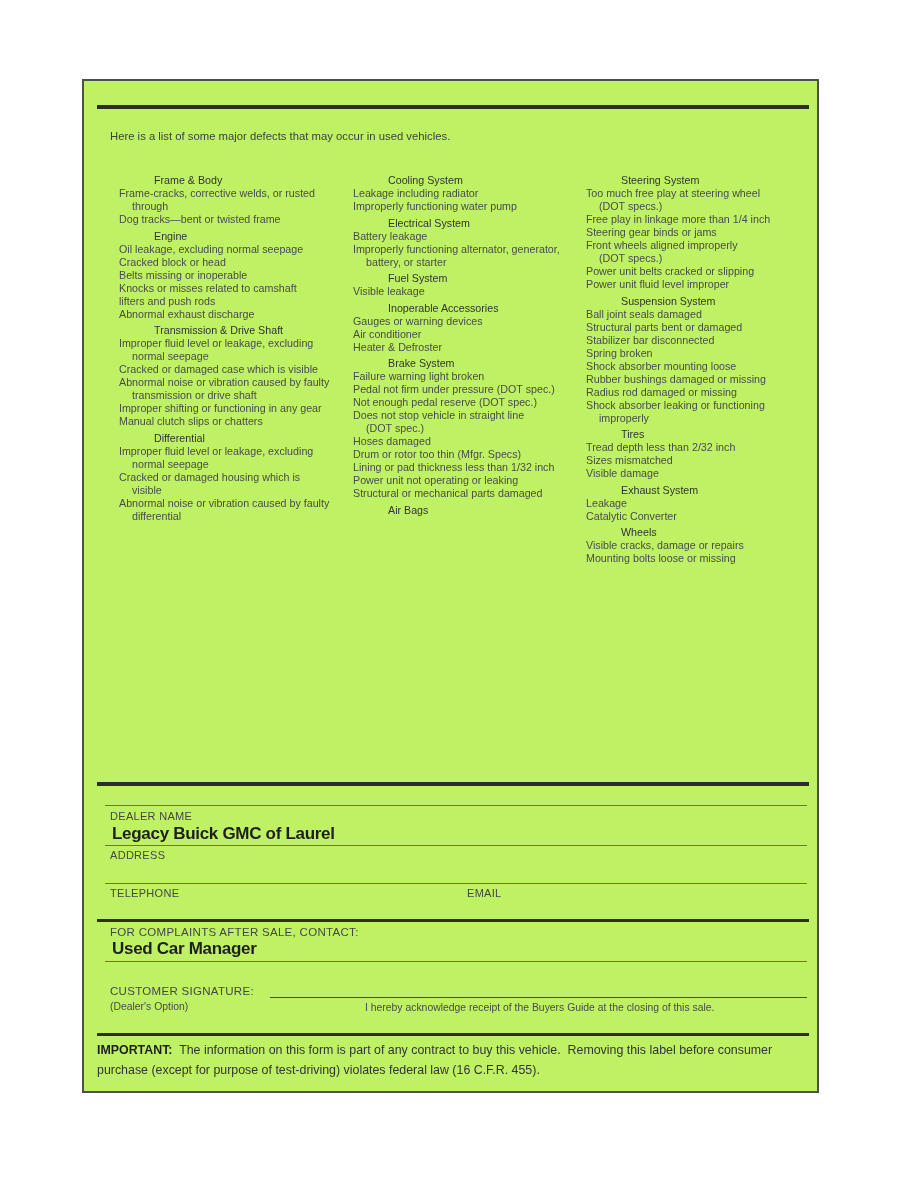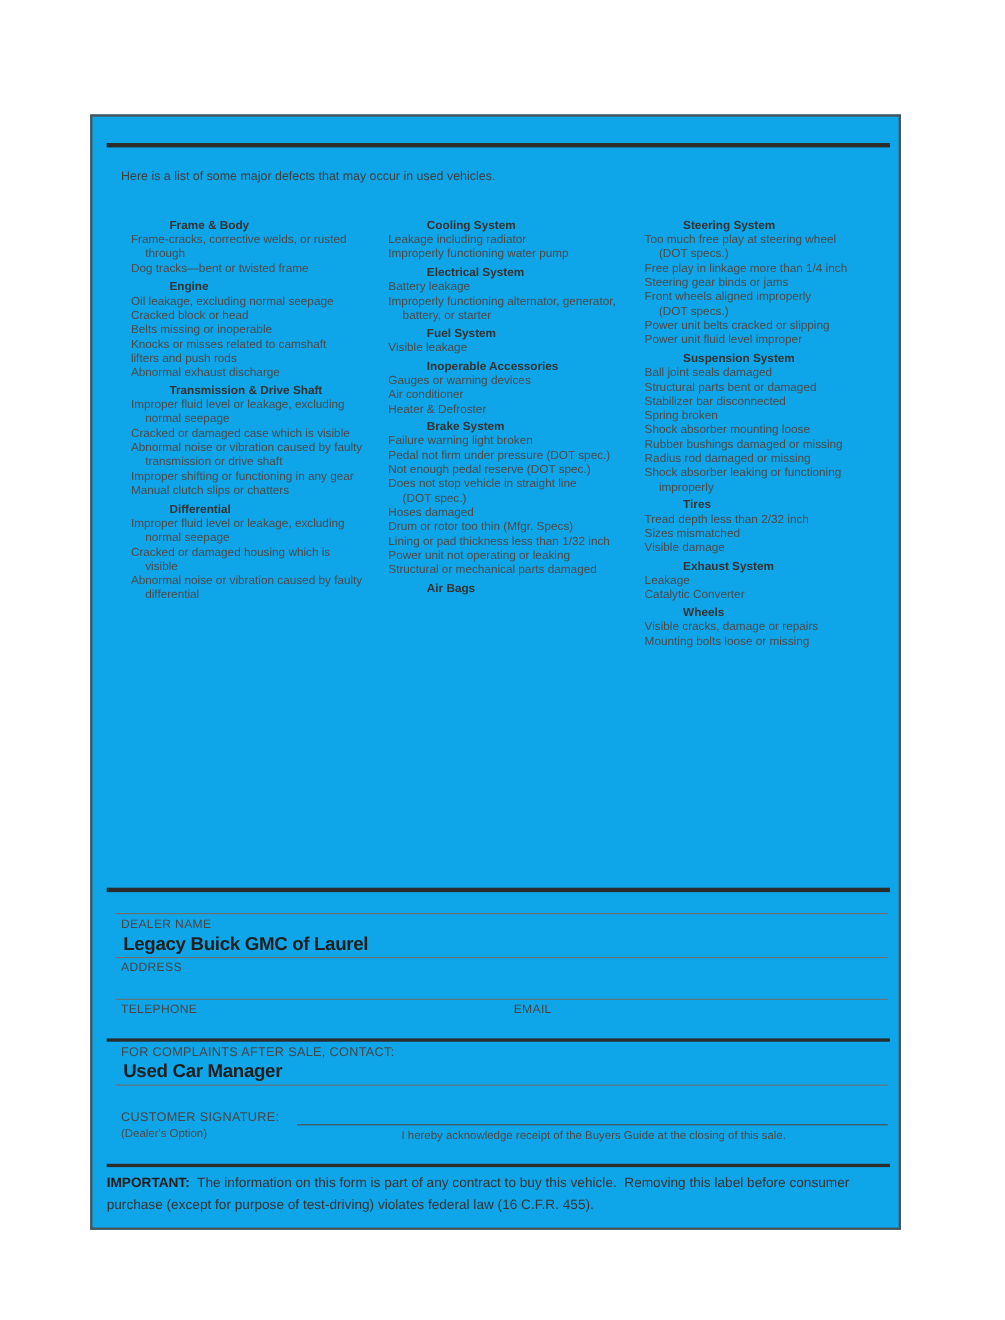--- a/index.html
+++ b/index.html
@@ -1,24 +1,24 @@
 <!DOCTYPE html>
 <html><head>
 <meta charset="utf-8">
 <style>
   html,body{margin:0;padding:0;background:#ffffff;}
   body{font-family:"Liberation Sans", sans-serif;}
   #canvas{position:relative;width:914px;height:1200px;background:#ffffff;overflow:hidden;}
-  .page{position:absolute;left:82px;top:104px;width:733px;height:1010px;border:2px solid #4f4f4f;background:#0ea5e9;}
+  .page{position:absolute;left:82px;top:79px;width:733px;height:1010px;border:2px solid #4f4f4f;background:#bef264;}
   .hrule{position:absolute;background:#2c2c2c;}
   .thin{position:absolute;height:1px;background:#6e6e6e;}
   .intro{position:absolute;left:26px;top:49px;font-size:11.3px;color:#3f3f3f;}
   .col{position:absolute;top:93px;font-size:10.7px;line-height:13px;color:#4b4b4b;white-space:nowrap;}
   .col .section + .section{margin-top:3.5px;}
-  .sec-heading{font-weight:bold;color:#333333;padding-left:44px;}
+  .sec-heading{font-weight:normal;color:#333333;padding-left:44px;}
   .line.i1{padding-left:9px;}
   .line.i2{padding-left:22px;}
   .flabel{position:absolute;font-size:11px;color:#464646;letter-spacing:0.3px;}
   .fvalue{position:absolute;font-size:17px;font-weight:600;letter-spacing:-0.3px;color:#1e1e1e;white-space:nowrap;}
   .smalltext{position:absolute;font-size:10.4px;color:#4a4a4a;}
   .important{position:absolute;left:13px;top:960px;width:702px;font-size:12.4px;line-height:19.5px;color:#343434;white-space:pre-wrap;}
   .important b{color:#1d1d1d;}
 </style>
 </head>
 <body>

